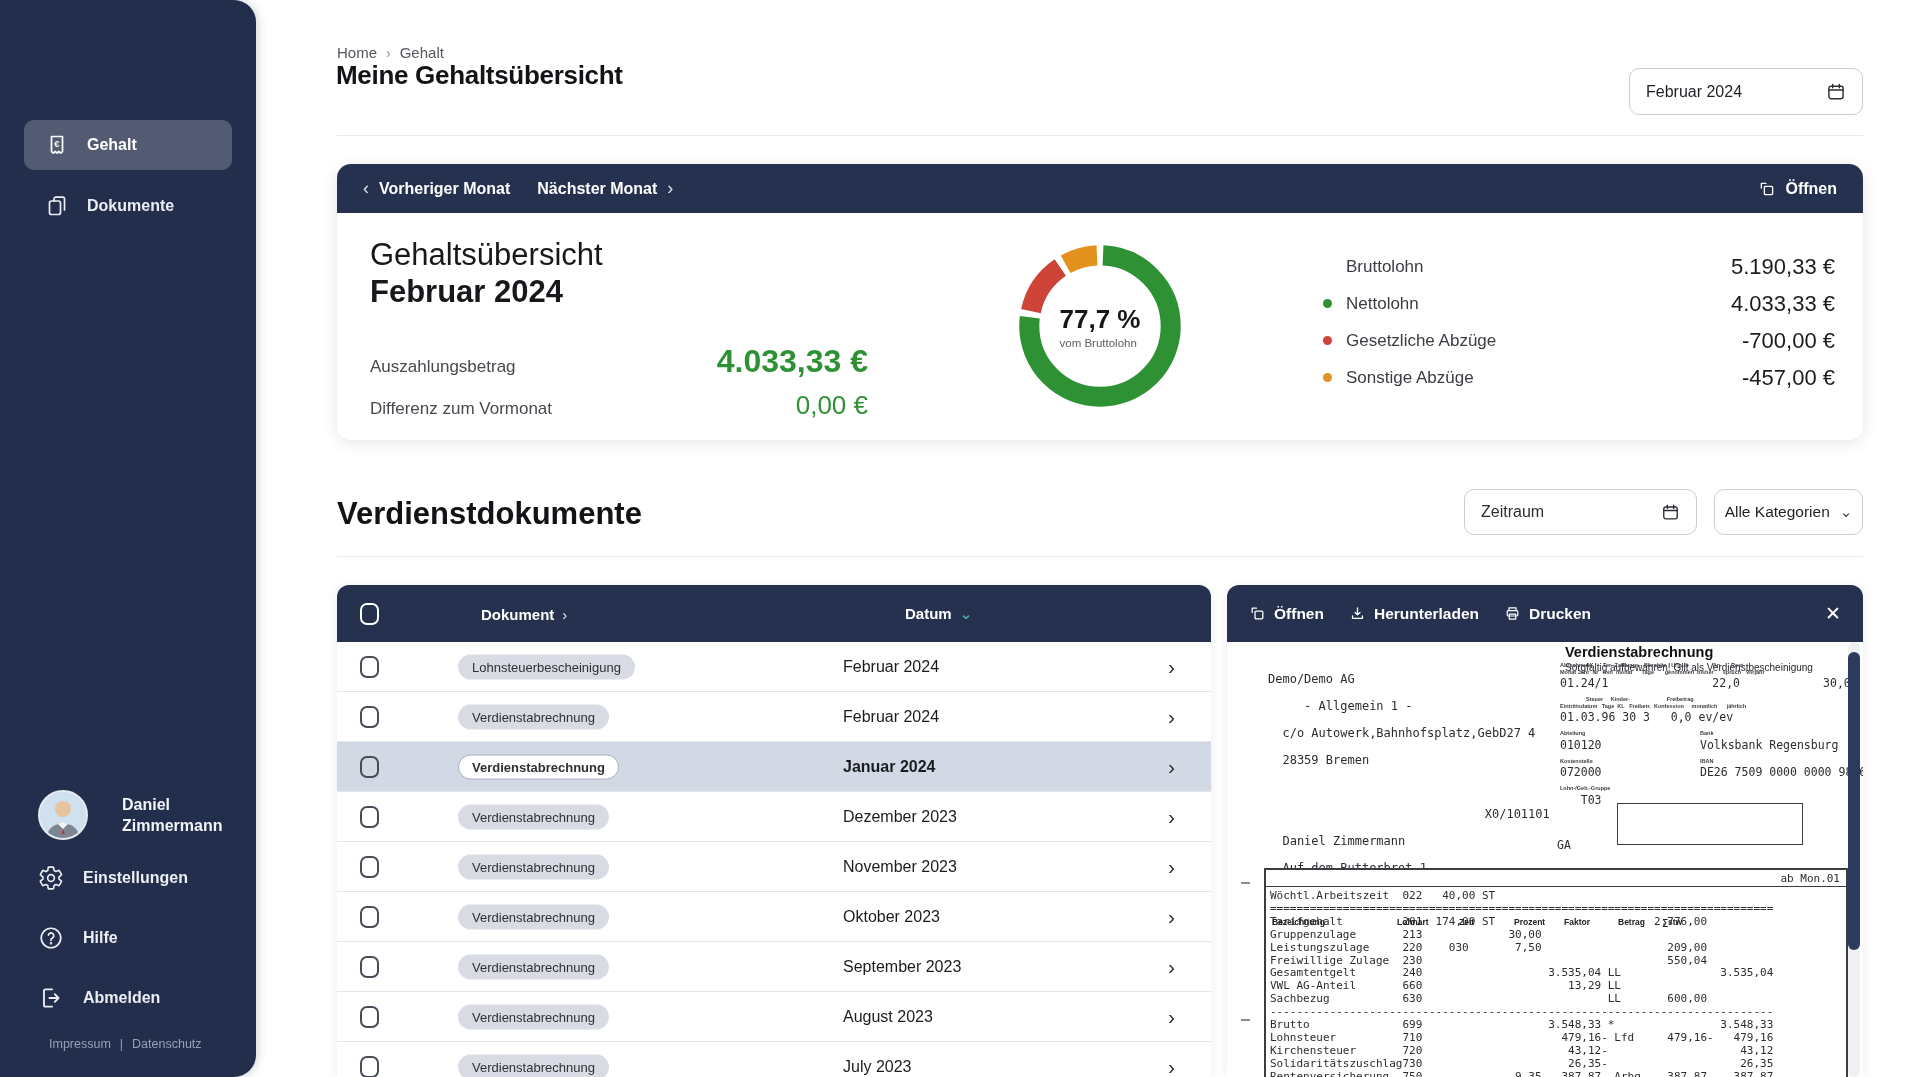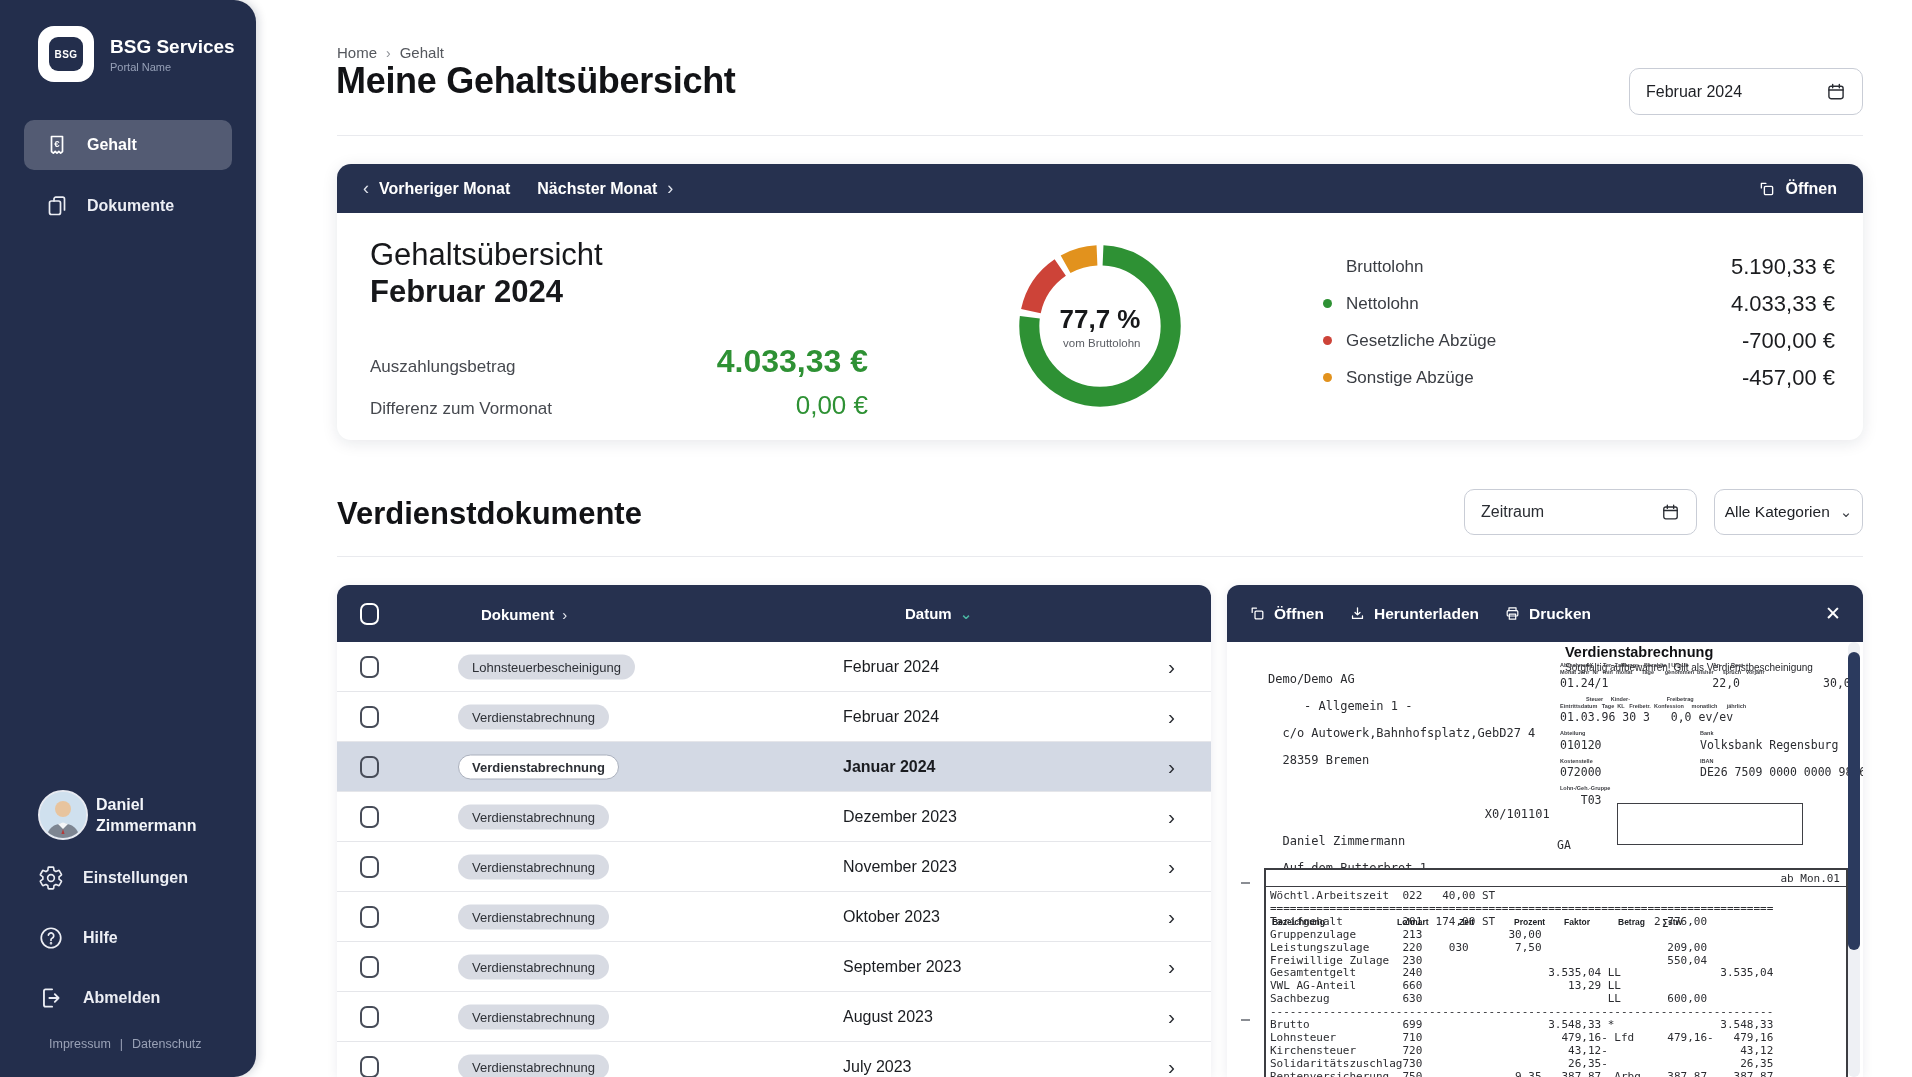--- a/index.html
+++ b/index.html
@@ -13,35 +13,35 @@
   .logo-row { position:absolute; left:38px; top:26px; display:flex; gap:16px; align-items:center; }
   .logo-box { width:56px; height:56px; background:#fff; border-radius:16px; display:grid; place-items:center; }
   .logo-inner { width:34px; height:34px; background:#232e4c; border-radius:9px; color:#fff;
     font-size:10px; font-weight:700; display:grid; place-items:center; letter-spacing:.5px; }
   .brand-name { font-size:19px; font-weight:700; color:#fff; }
   .brand-sub { font-size:11px; color:#96a0b7; margin-top:3px; }
   .nav { position:absolute; left:24px; right:24px; top:120px; }
   .nav-item { height:50px; border-radius:10px; display:flex; align-items:center; gap:18px;
     padding:0 21px; color:#eceef4; font-size:16px; font-weight:600; margin-bottom:11px; cursor:pointer; }
   .nav-item.active { background:rgba(255,255,255,.22); color:#fff; }
-  .user-row { position:absolute; left:38px; top:790px; display:flex; gap:8px; align-items:center; }
+  .user-row { position:absolute; left:38px; top:790px; display:flex; gap:34px; align-items:center; }
   .avatar { width:50px; height:50px; border-radius:50%; border:2px solid #e7eaf1; overflow:hidden; background:#cfe0ee; flex:none; }
   .user-name { font-size:16px; font-weight:600; color:#f3f5f9; line-height:21px; }
   .side-menu { position:absolute; left:38px; top:862px; }
   .menu-item { display:flex; align-items:center; gap:19px; color:#eceef4; font-size:16px;
     font-weight:600; height:32px; margin-bottom:28px; cursor:pointer; }
   .side-foot { position:absolute; left:49px; top:1037px; font-size:12.5px; color:#99a1b6;
     display:flex; gap:9px; align-items:center; }
   .icon { flex:none; display:inline-flex; }
 
   
   .breadcrumb { position:absolute; left:337px; top:44px; font-size:15px; color:#54575d;
     display:flex; gap:9px; align-items:center; }
   .crumb-sep { color:#8e9197; font-size:14px; }
-  .page-title { position:absolute; left:336px; top:60px; font-size:36px; font-weight:800;
+  .page-title { position:absolute; left:336px; top:60px; font-size:26px; font-weight:800;
     color:#121316; letter-spacing:-.3px; }
   .picker { border:1px solid #c9cdd6; border-radius:10px; background:#fff; display:flex;
     align-items:center; padding:0 16px; font-size:16px; color:#1e2025; cursor:pointer; }
   .month-picker { position:absolute; left:1629px; top:68px; width:234px; height:47px; justify-content:space-between; }
   .divider { position:absolute; left:337px; width:1526px; height:1px; background:#e9eaee; }
 
   
   .summary-card { position:absolute; left:337px; top:164px; width:1526px; height:276px;
     border-radius:14px; background:#fff; box-shadow:0 3px 16px rgba(20,30,60,.10); }
   .sc-header { height:49px; background:#26314f; border-radius:14px 14px 0 0; display:flex;
@@ -52,21 +52,21 @@
   .sc-left { position:absolute; left:33px; top:72px; width:498px; }
   .sc-h1 { font-size:31px; font-weight:500; color:#17181b; line-height:37px; }
   .sc-h2 { font-size:31px; font-weight:800; color:#17181b; line-height:37px; }
   .kv { display:flex; justify-content:space-between; align-items:baseline; }
   .kv1 { margin-top:33px; }
   .kv2 { margin-top:10px;justify-content:space-between; }
   .kv-label { font-size:17px; color:#46494f; }
   .kv-value-big { font-size:32px; font-weight:800; color:#2e9134; }
   .kv-value-sm { font-size:26px; font-weight:500; color:#2e9134; }
   .donut-wrap { position:absolute; left:677px; top:76px; width:172px; height:172px; }
-  .donut-center { position:absolute; inset:0; display:grid; place-content:center; text-align:right; }
+  .donut-center { position:absolute; inset:0; display:grid; place-content:center; text-align:left; }
   .donut-val { font-size:26px; font-weight:600; color:#17181a; }
   .donut-sub { font-size:11.5px; color:#5a5d63; margin-top:2px; }
   .legend { position:absolute; right:28px; top:84px; width:512px; }
   .legend-row { display:flex; align-items:center; height:37px; }
   .dot { width:9px; height:9px; border-radius:50%; margin-right:14px; flex:none; }
   .dot.empty { background:transparent; }
   .legend-label { font-size:17px; color:#3a3d43; }
   .legend-value { margin-left:auto; font-size:22px; color:#1b1c1f; }
 
   
@@ -131,29 +131,20 @@
   .p-scroll { position:absolute; right:3px; top:10px; width:12px; height:298px; background:#2b3a5e; border-radius:6px; cursor:pointer; }
 
   svg.ic { display:block; }
 </style>
 </head>
 <body>
 
 <div class="stage">
 
   <aside class="sidebar">
-    <div class="logo-row">
-      <div class="logo-box">
-        <div class="logo-inner">BSG</div>
-      </div>
-      <div>
-        <div class="brand-name">BSG Services</div>
-        <div class="brand-sub">Portal Name</div>
-      </div>
-    </div>
 
     <nav class="nav">
       <div class="nav-item active">
         <span class="icon">
           <svg class="ic" width="24" height="24" viewBox="0 0 24 24" fill="none" stroke="#fff" stroke-width="1.7" stroke-linecap="round" stroke-linejoin="round">
             <path d="M6.5 3.5h11v15l-1.85 1.6-1.8-1.6-1.85 1.6-1.8-1.6-1.85 1.6-1.85-1.6z"></path>
             <text x="12" y="13.5" text-anchor="middle" font-size="9.5" fill="#fff" stroke="none" font-family="'Liberation Sans',sans-serif">€</text>
           </svg>
         </span>
         <span>Gehalt</span>

